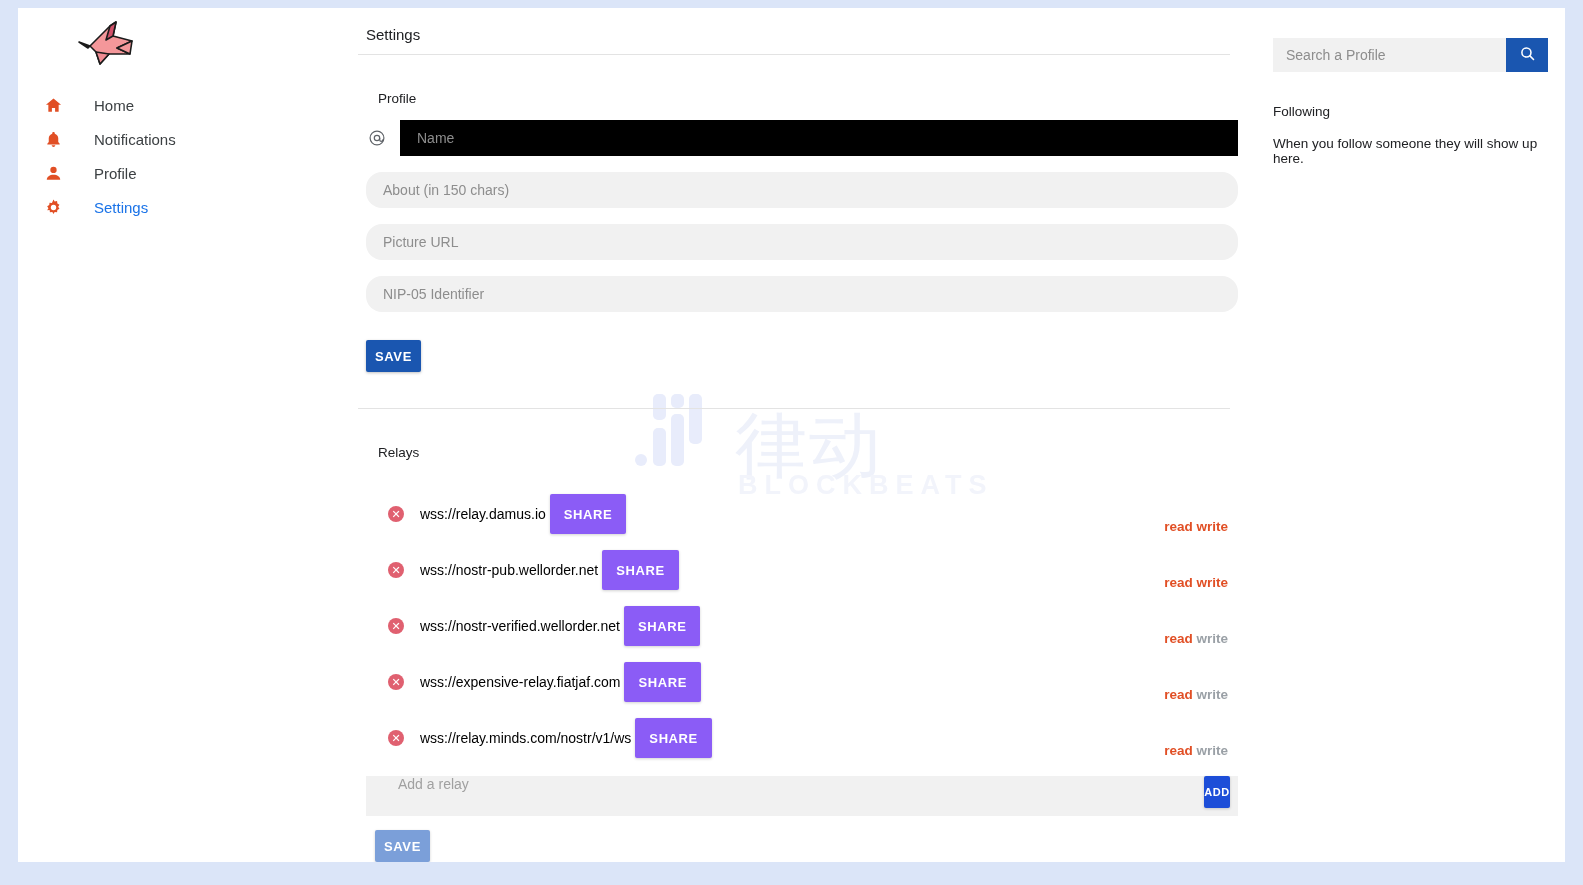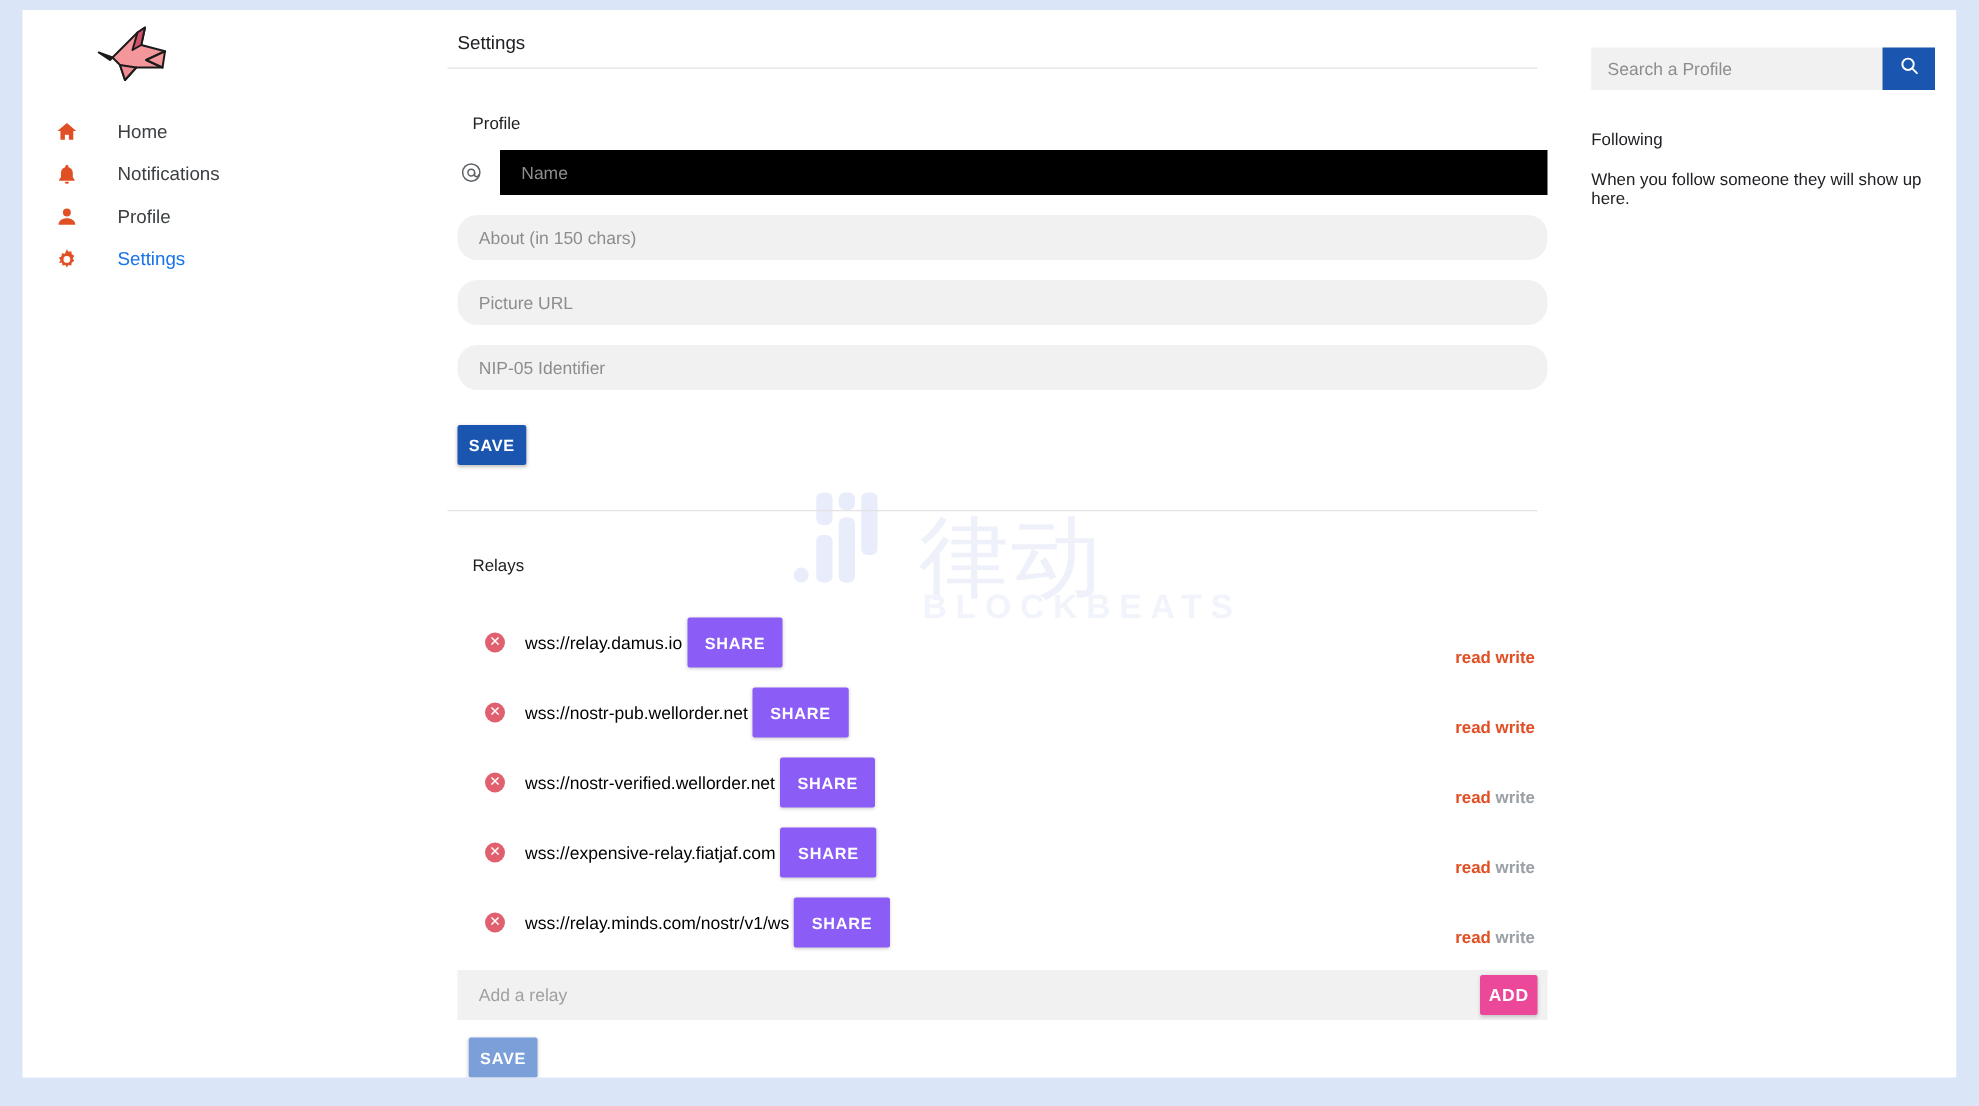--- a/index.html
+++ b/index.html
@@ -132,28 +132,28 @@
   }
   .relay-perms {
     position: absolute; right: 10px; top: 50%;
     transform: translateY(-50%);
     font-size: 13.5px; font-weight: bold; white-space: nowrap; margin-top: 12px;
   }
   .perm-on { color: #e14f25; }
   .perm-off { color: #9aa0a6; }
 
   .addrelay-row {
-    display: flex; align-items: center;
+    display: flex; 
     width: 872px; margin-left: 8px; margin-top: 10px;
-    height: 40px; background: #f1f1f1;
+    height: 40px; background: #f1f1f1; padding-left: 15px;
   }
   .addrelay-text { flex: 1; font-size: 14px; color: #a0a0a0; padding-left: 17px; }
   .btn-add {
-    background: #ec4899; width: 46px; height: 32px;
-    margin-right: 8px; font-size: 14px;
+    background: #1d4ed8; width: 26px; height: 32px;
+    margin-right: 8px; font-size: 11px;
     box-shadow: 0 1px 3px rgba(0,0,0,0.18);
   }
 
   
   .rightbar { position: absolute; left: 1238px; top: 0; width: 300px; z-index: 10; }
   .search-row { display: flex; margin-top: 30px; margin-left: 17px; width: 275px; }
   .search-input {
     flex: 1; height: 34px; background: #f1f1f1;
     display: flex; align-items: center; padding-left: 13px;
     font-size: 14px; color: #8d8d8d;

